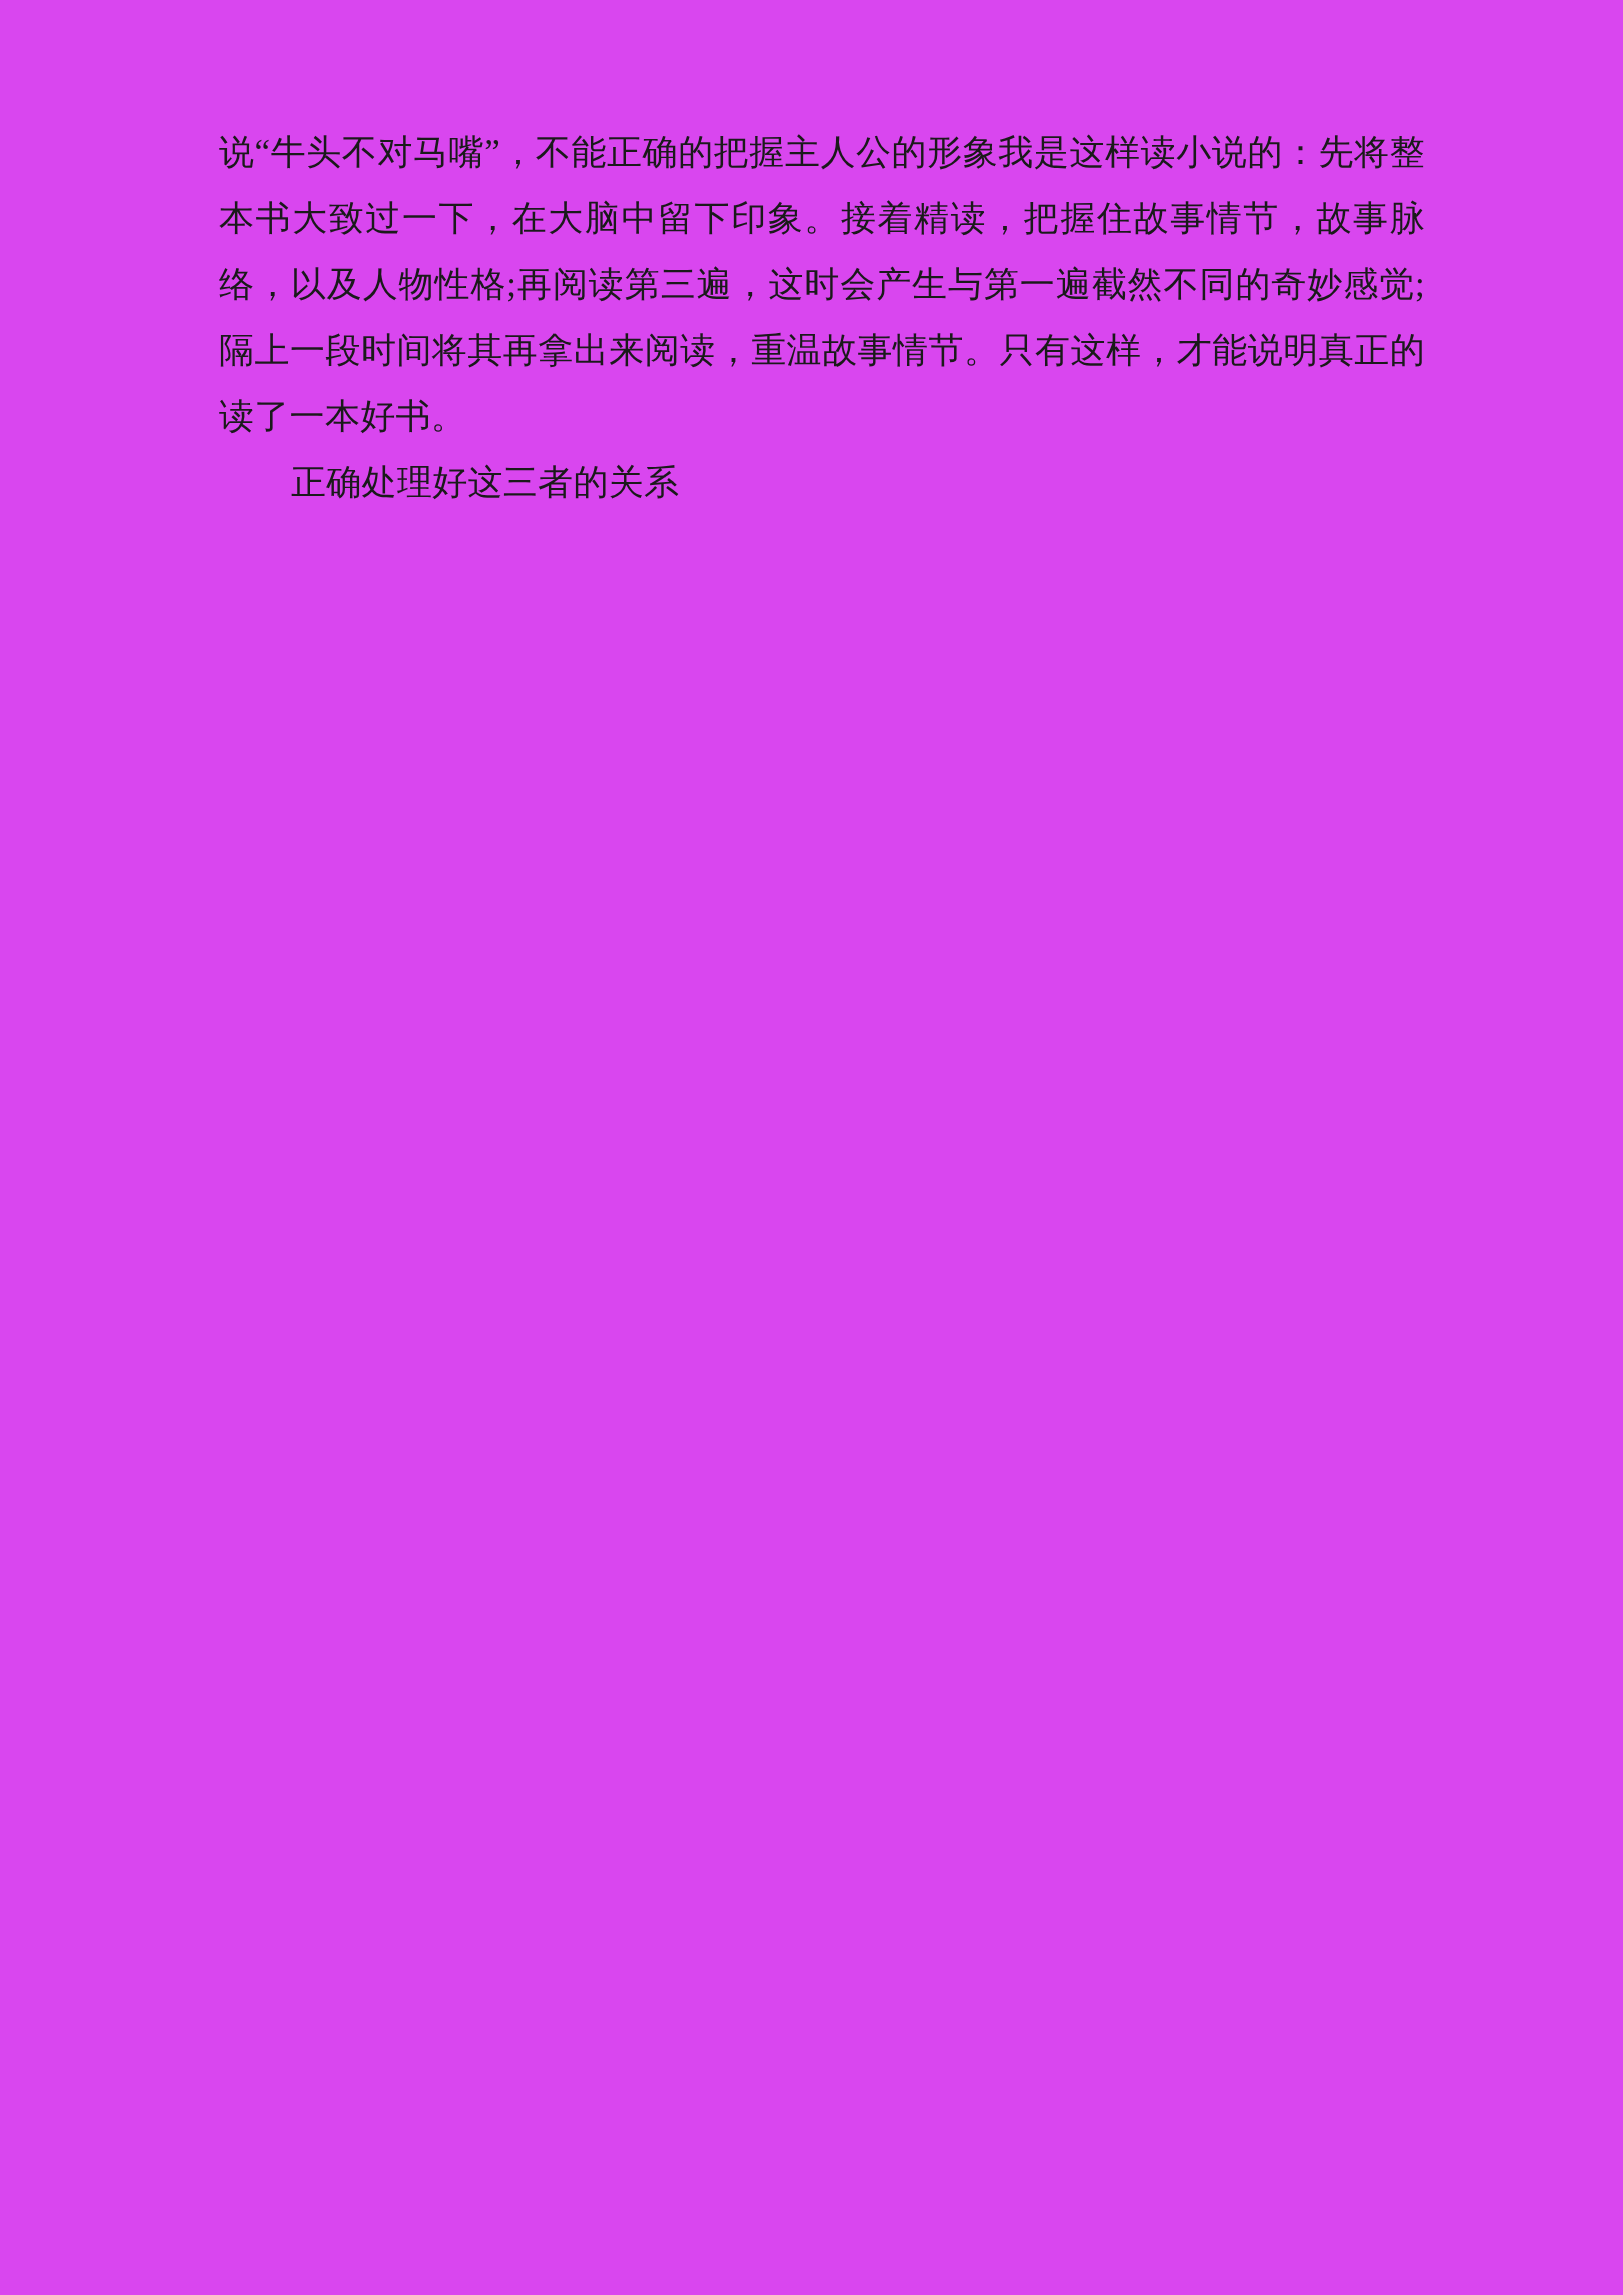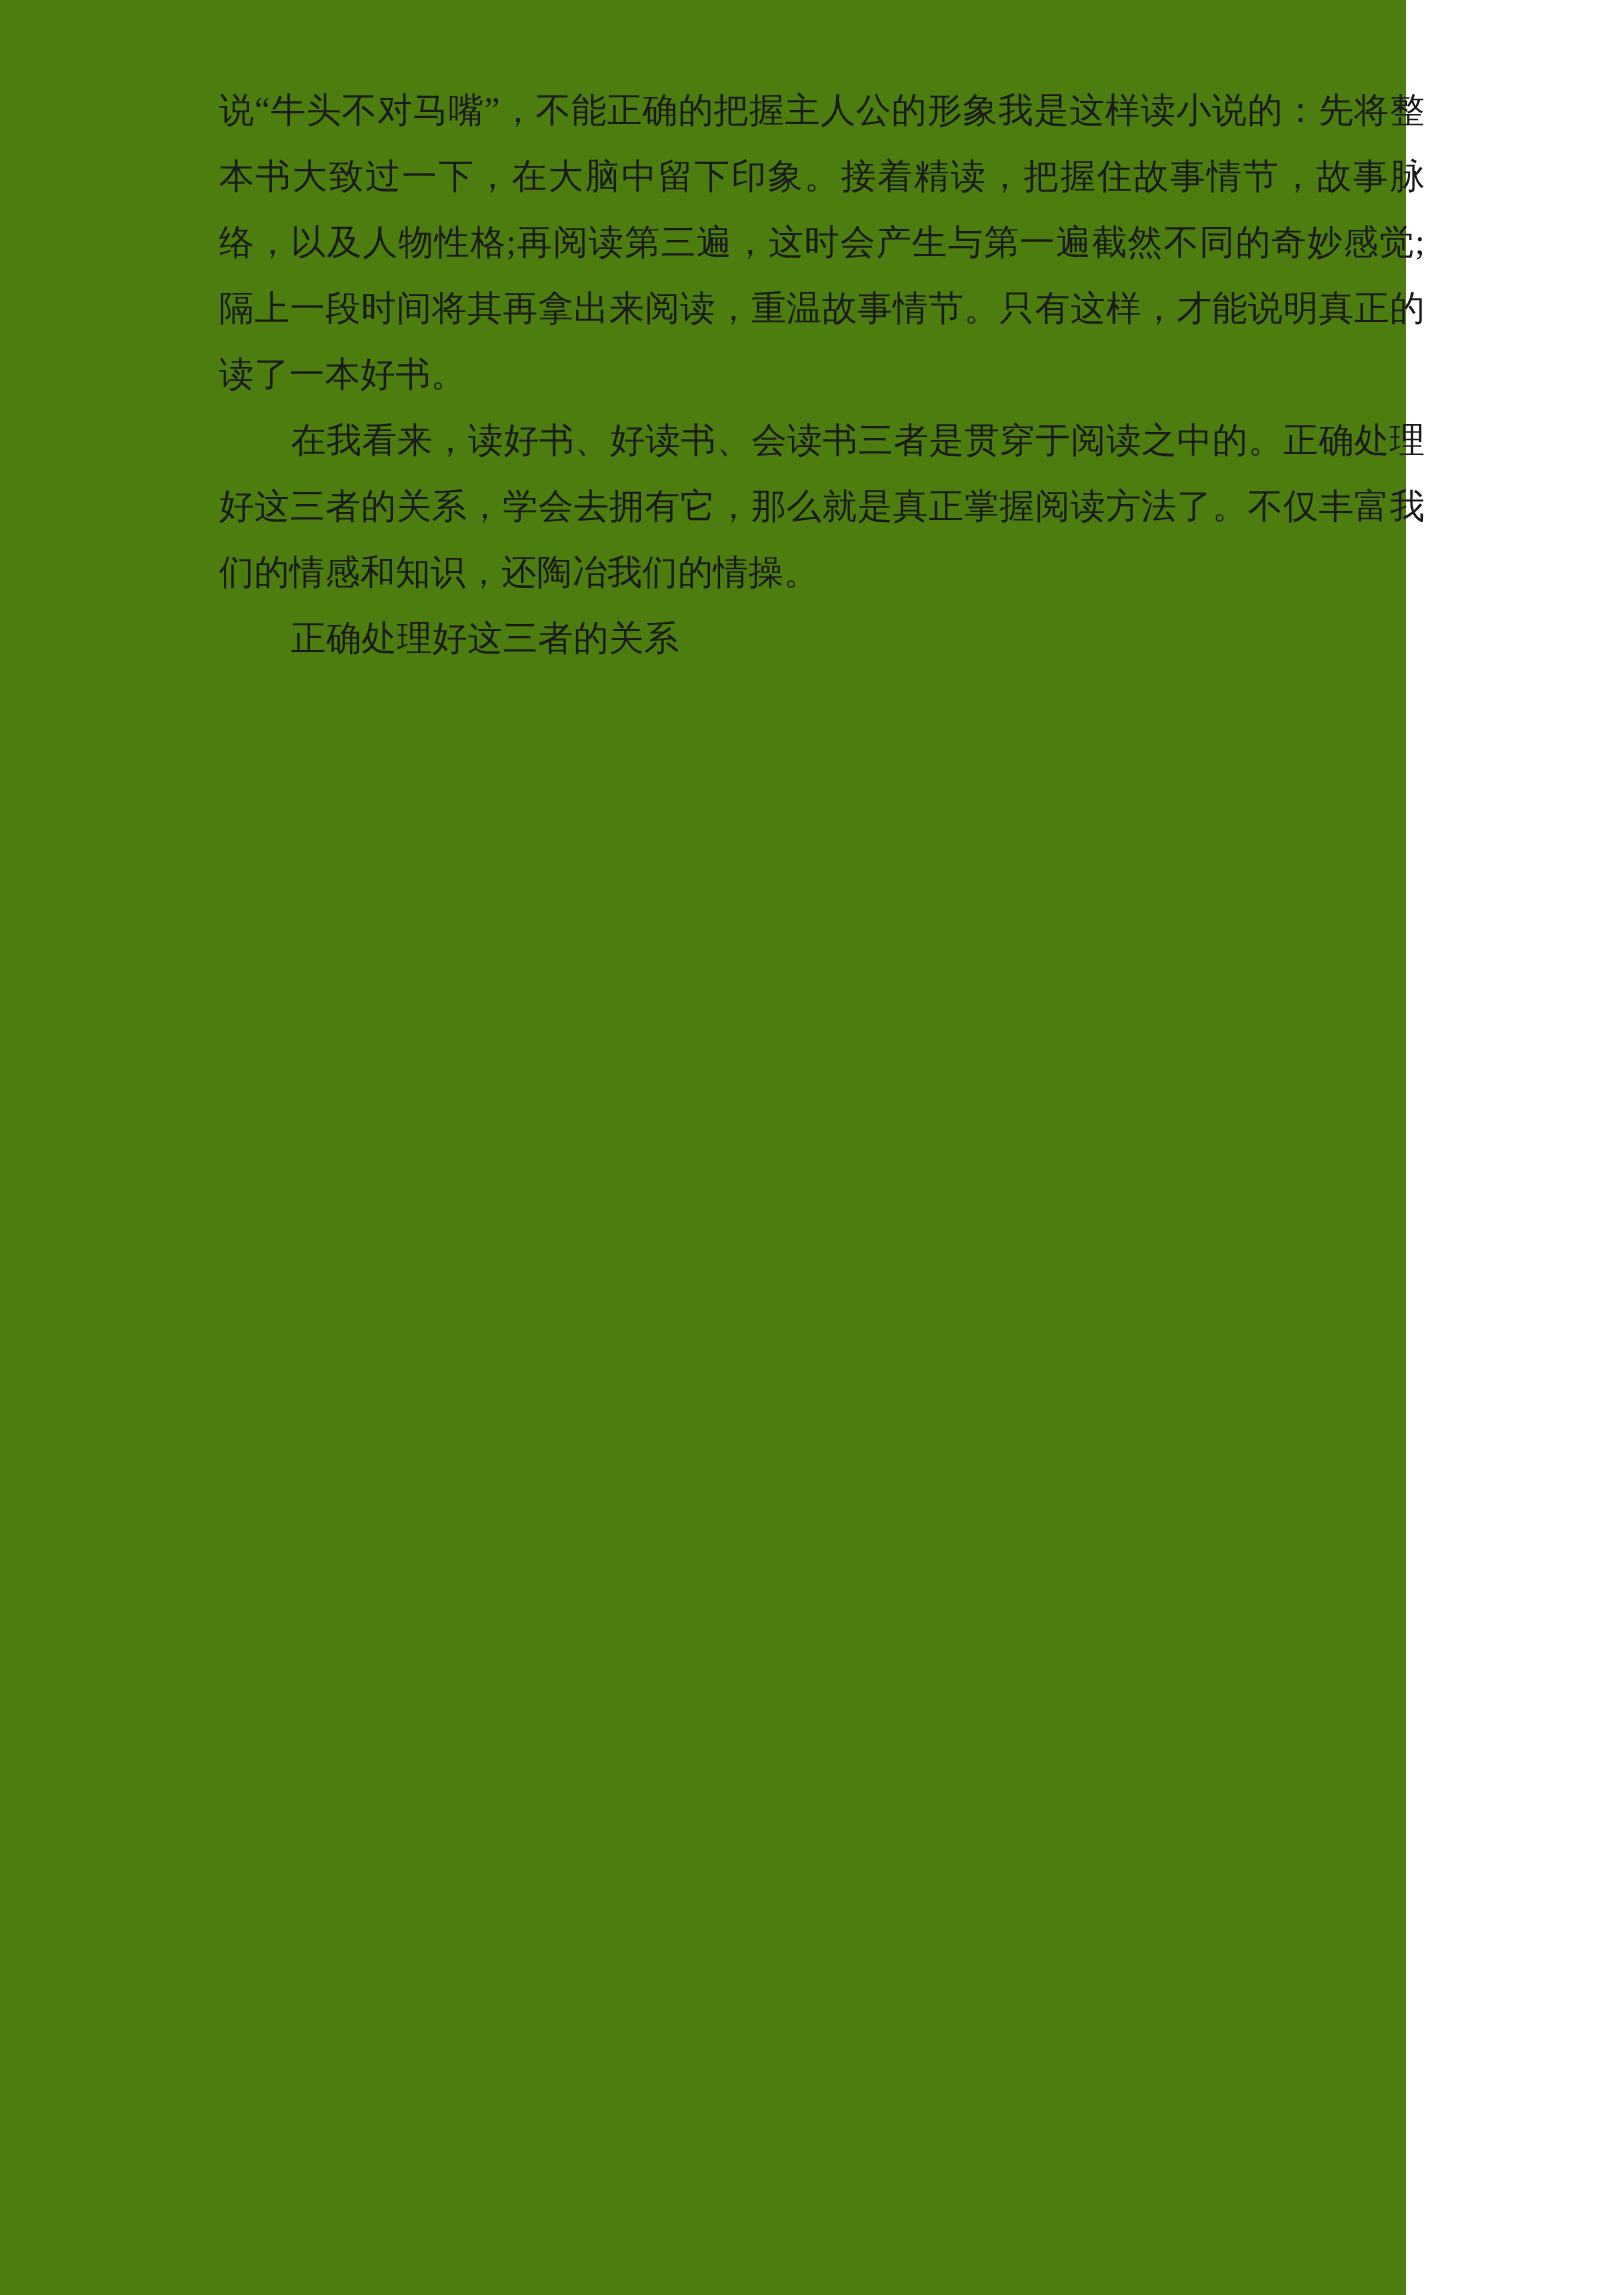--- a/index.html
+++ b/index.html
@@ -9,25 +9,25 @@
   }
   body {
     width: 1623px;
     height: 2295px;
     font-family: "Liberation Serif", "DejaVu Serif", serif;
     color: #000000;
     -webkit-font-smoothing: antialiased;
   }
   .page {
     position: relative;
-    width: 1406px;
+    width: 1623px;
     height: 2295px;
-    background: #4d7c0f;
+    background: #d946ef;
     box-sizing: border-box;
-    padding: 78px 168px 0 219px;
+    padding: 120px 168px 0 219px;
   }
   .doc-body {
     width: 1206px;
   }
   p.para {
     margin: 0;
     font-size: 35px;
     line-height: 66px;
     letter-spacing: 0.3px;
     text-align: justify;
@@ -44,17 +44,16 @@
   .tail-line {
     margin-top: 0;
   }
 </style>
 </head>
 <body>
 
 <div class="page">
   <div class="doc-body">
     <p class="para">说“牛头不对马嘴”，不能正确的把握主人公的形象我是这样读小说的：先将整本书大致过一下，在大脑中留下印象。接着精读，把握住故事情节，故事脉络，以及人物性格;再阅读第三遍，这时会产生与第一遍截然不同的奇妙感觉;隔上一段时间将其再拿出来阅读，重温故事情节。只有这样，才能说明真正的读了一本好书。</p>
-    <p class="para indent2">在我看来，读好书、好读书、会读书三者是贯穿于阅读之中的。正确处理好这三者的关系，学会去拥有它，那么就是真正掌握阅读方法了。不仅丰富我们的情感和知识，还陶冶我们的情操。</p>
     <p class="para indent2 tail-line">正确处理好这三者的关系</p>
   </div>
 </div>
 
 
 </body></html>

